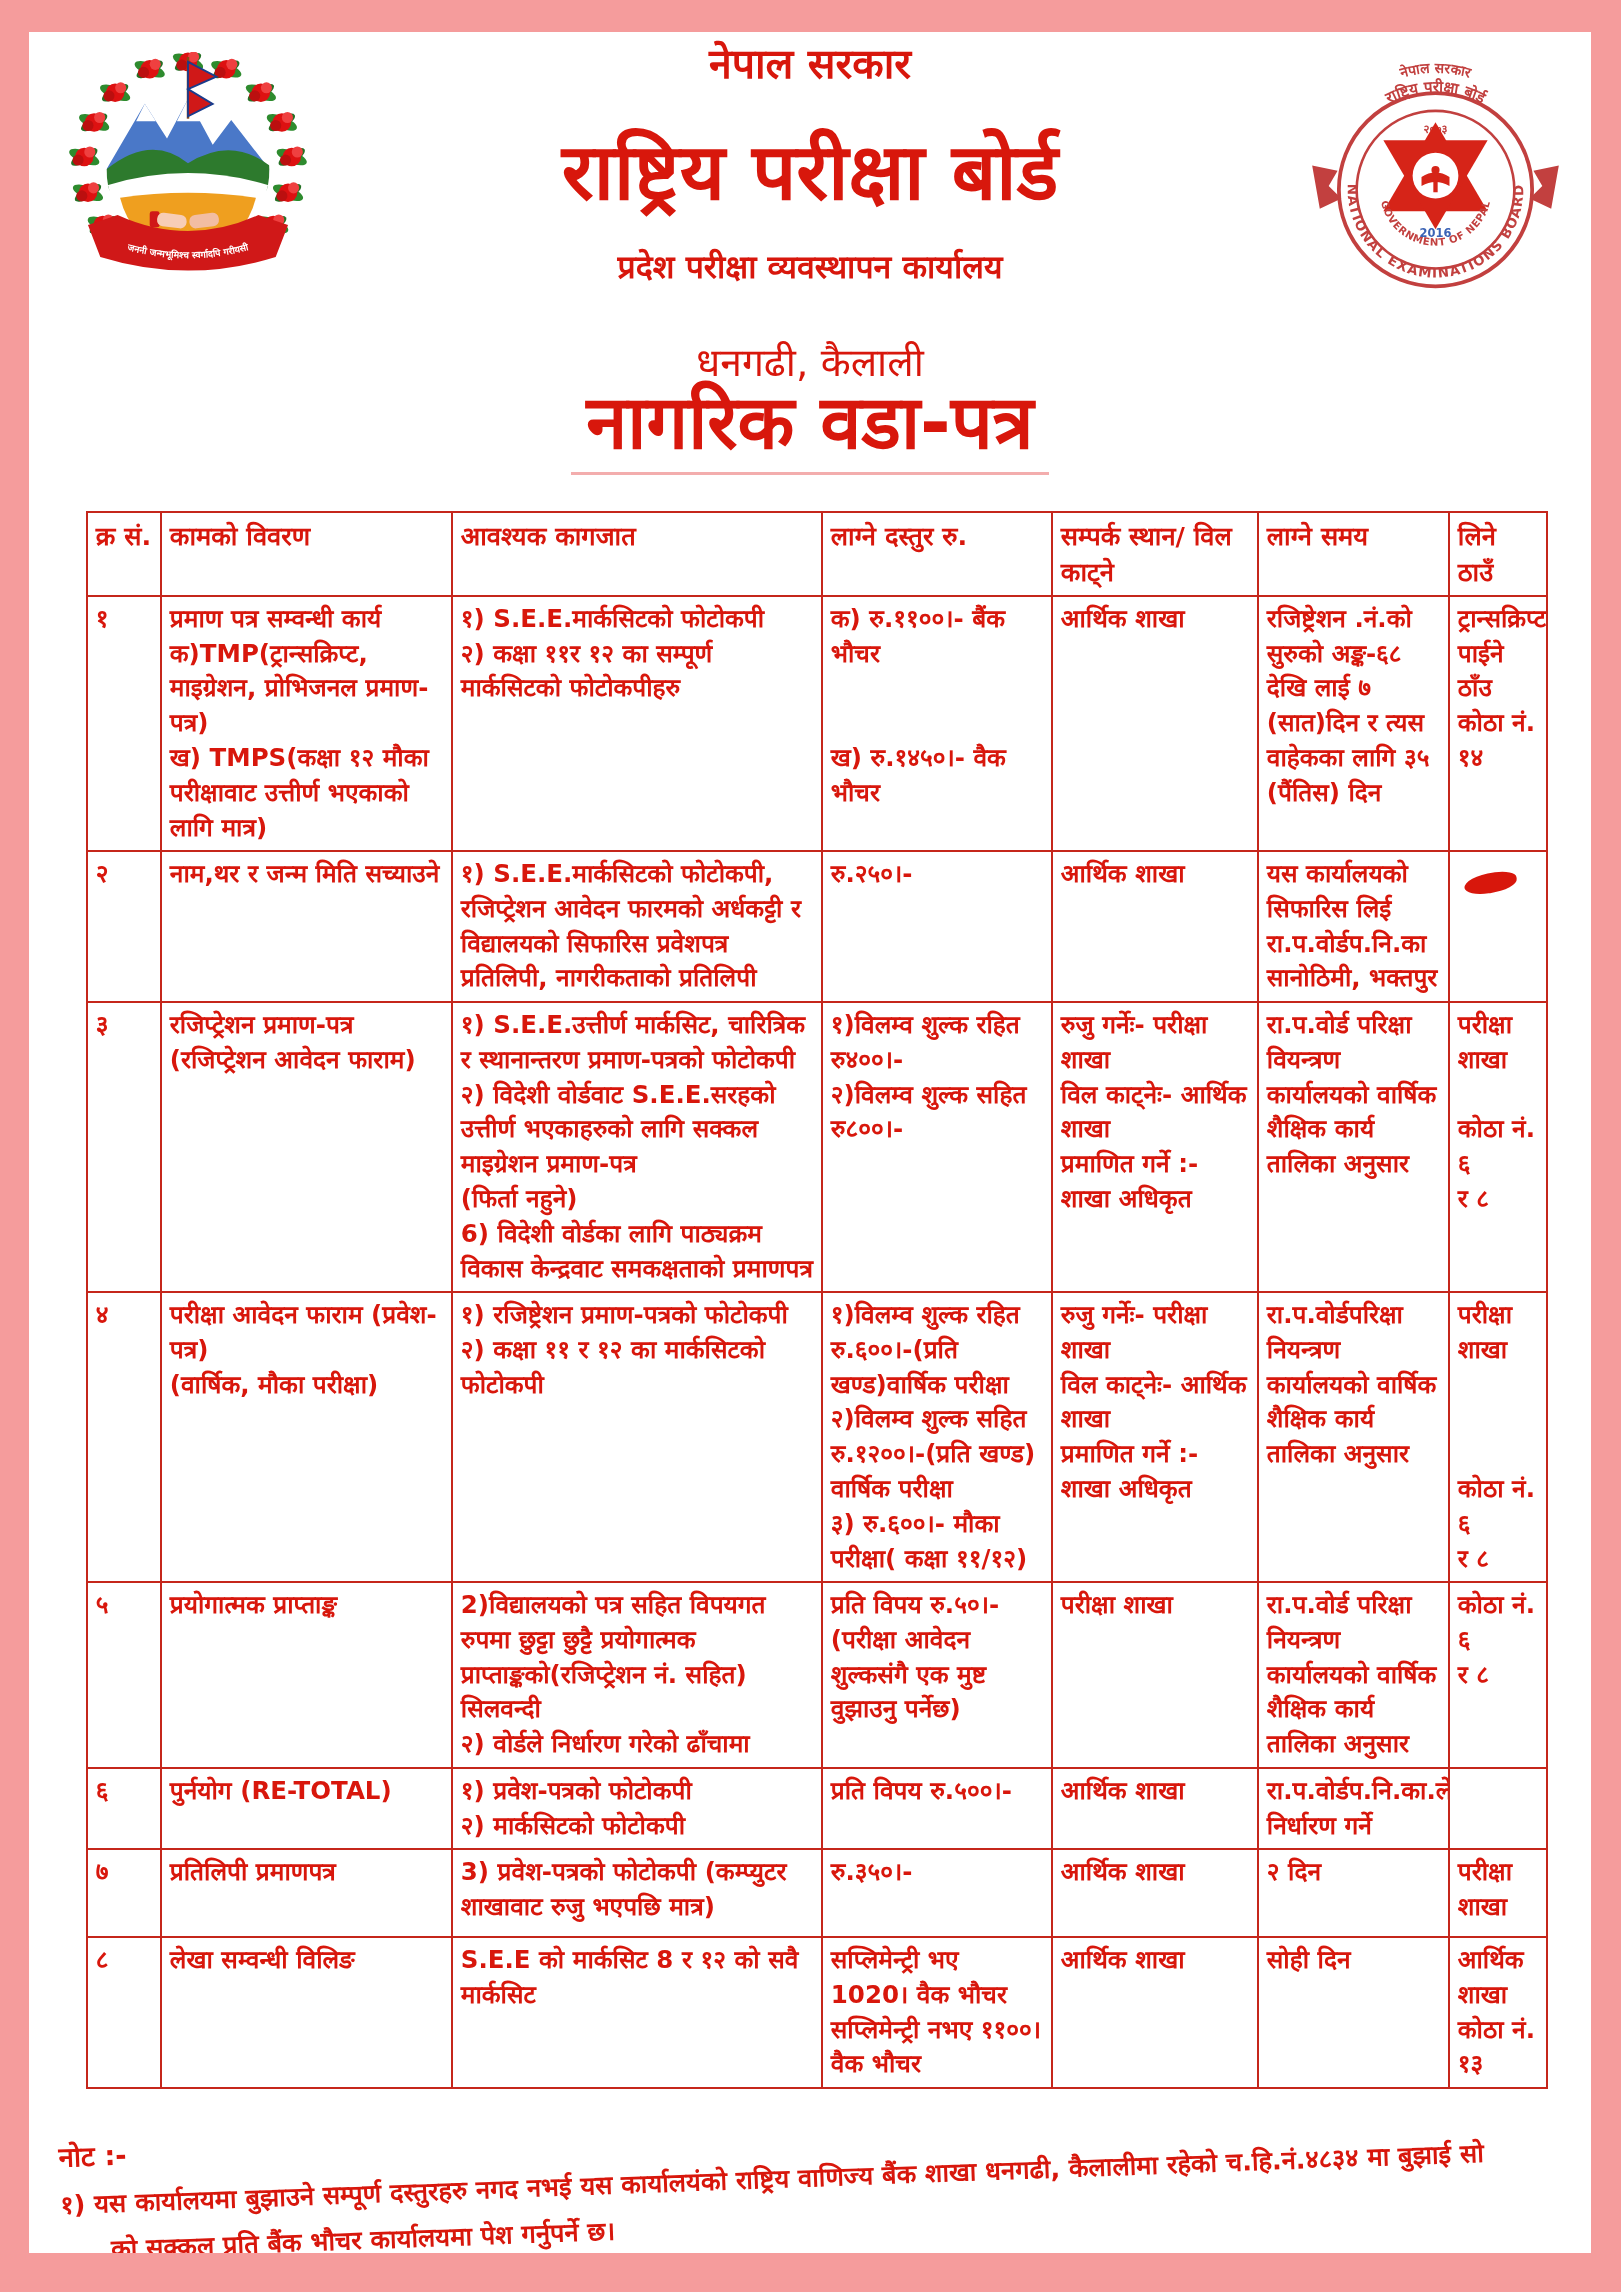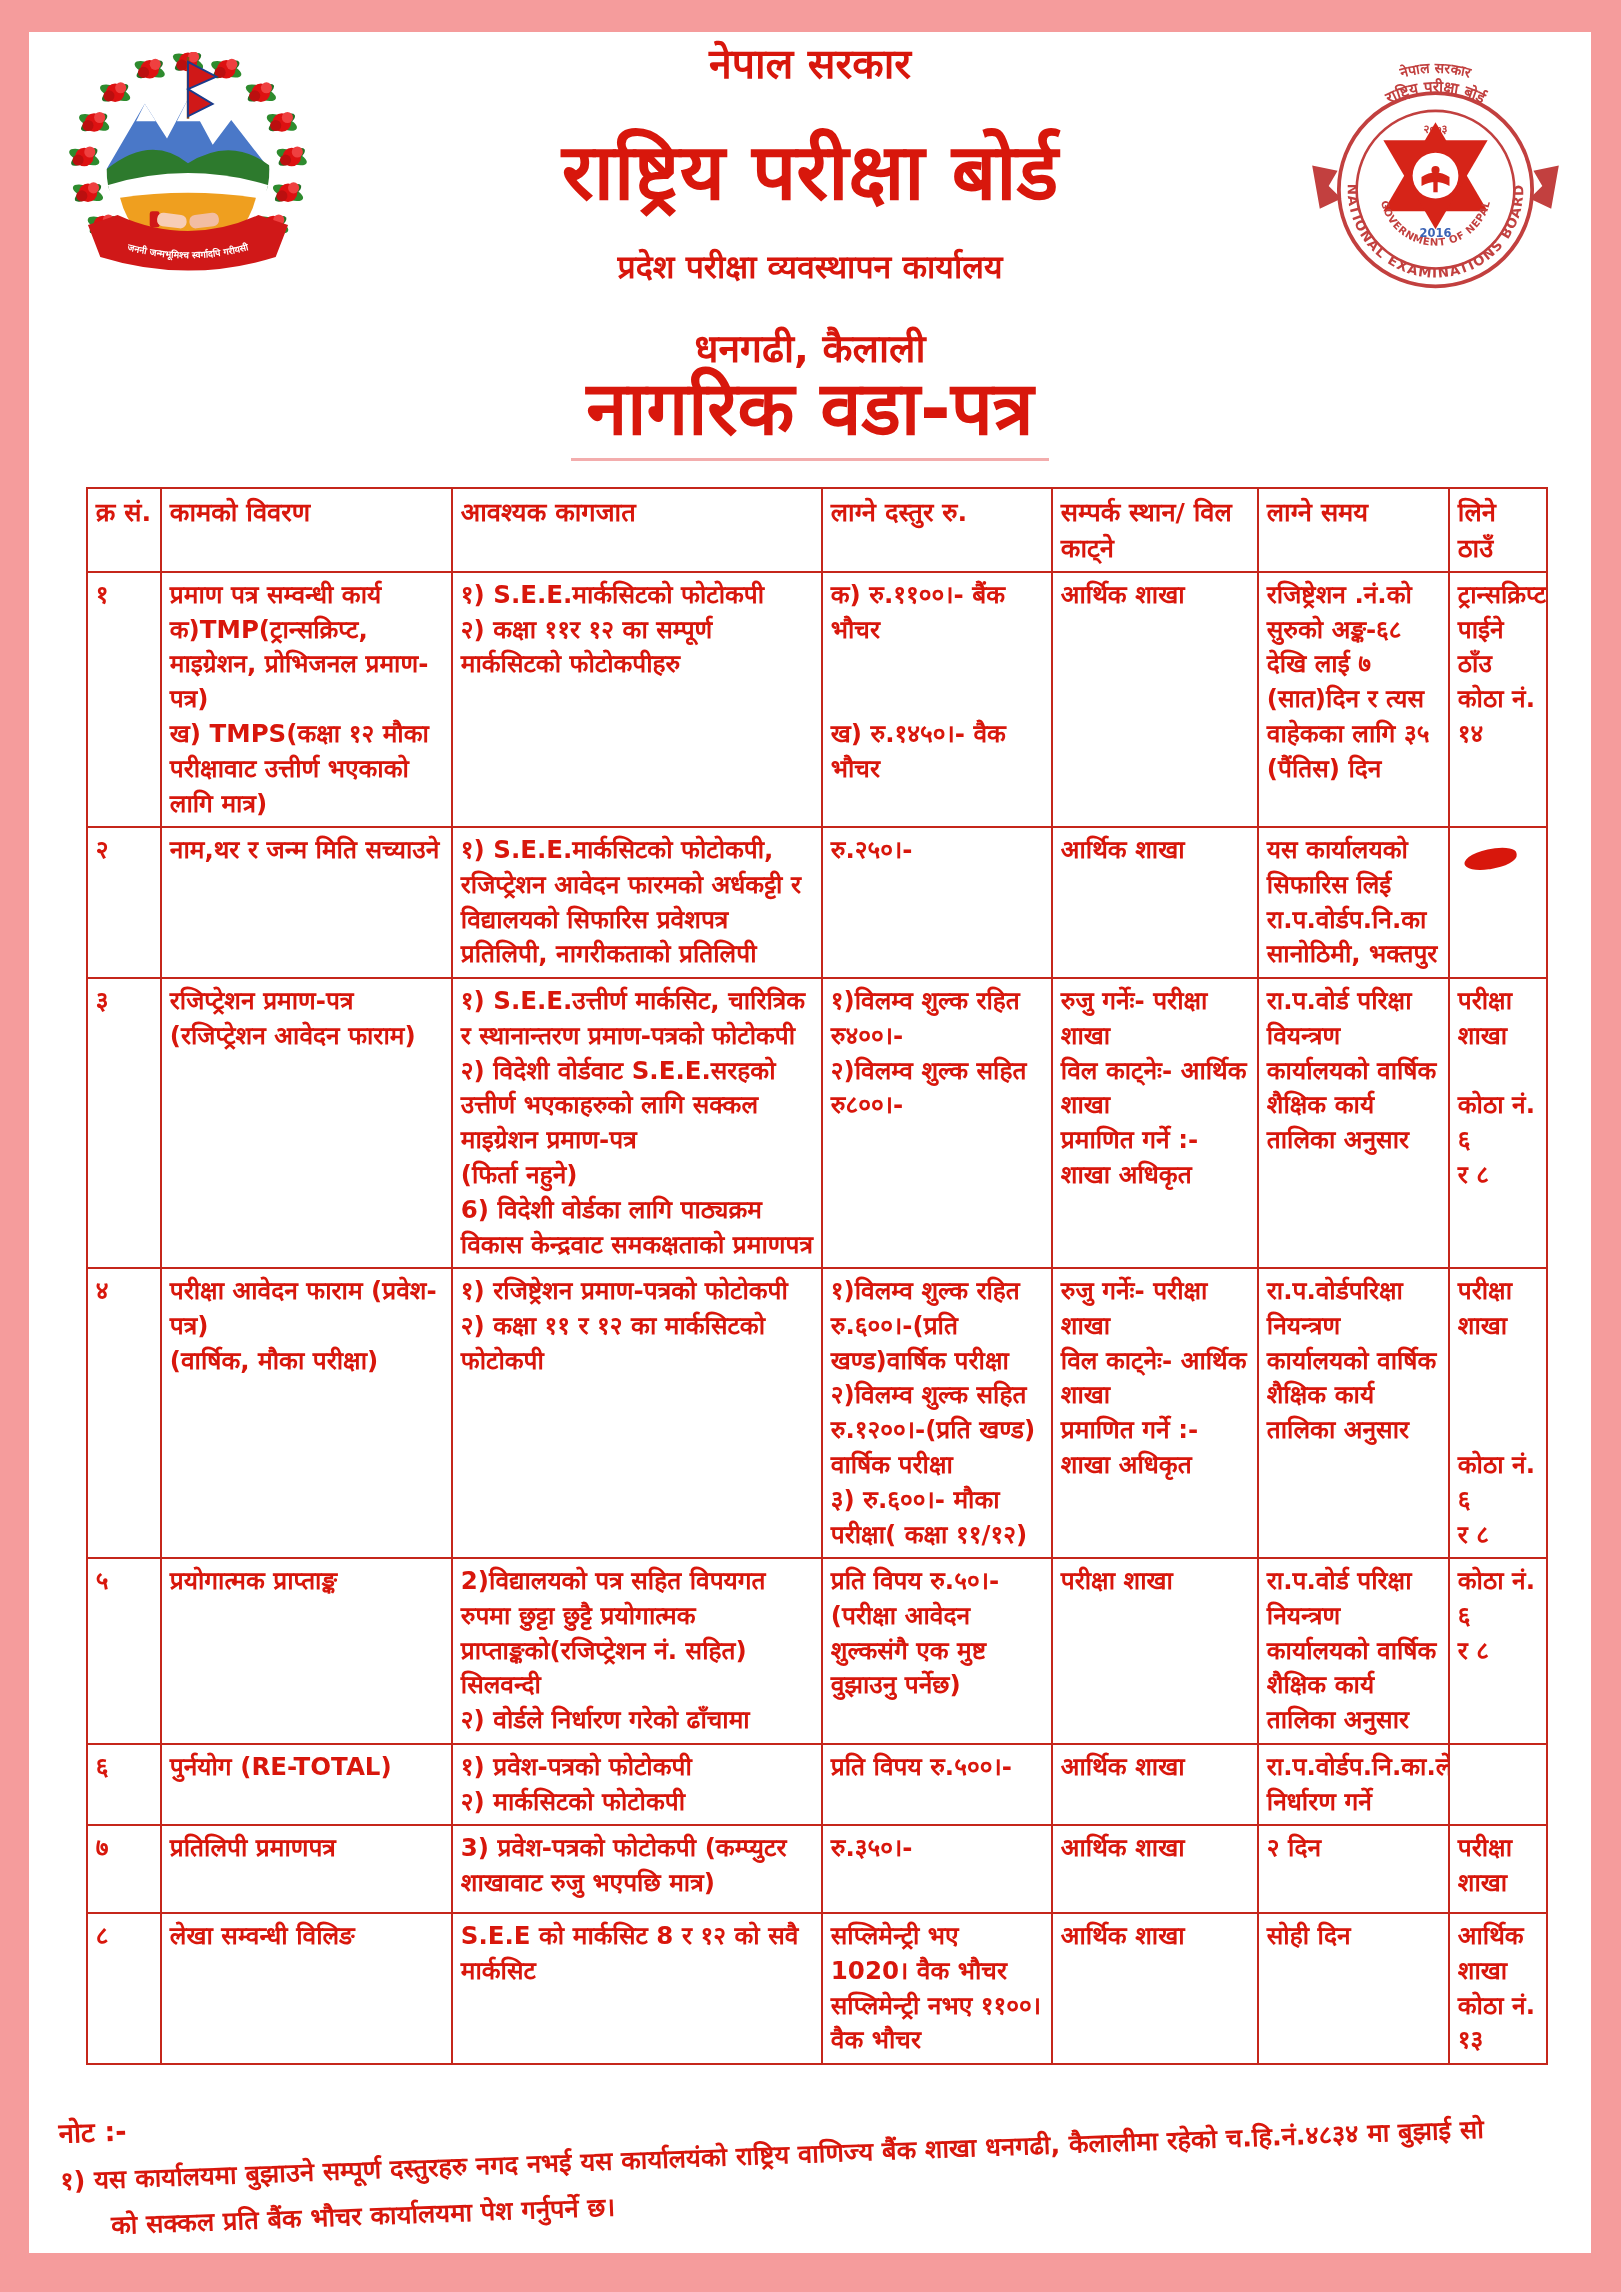--- a/index.html
+++ b/index.html
@@ -15,26 +15,26 @@
     position: absolute; left: 29px; top: 32px;
     width: 1562px; height: 2221px;
     background: #ffffff; overflow: hidden;
   }
   .hdr { position: relative; text-align: center; }
   .emblem { position: absolute; left: 21.6px; top: 19.6px; width: 274px; height: 247px; }
   .seal   { position: absolute; right: 21.6px; top: 7.8px;  width: 267px; height: 274px; }
   .t-govt   { font-size: 41px; font-weight: bold; padding-top: 9.8px; line-height: 1.1; }
   .t-board  { font-size: 78px; font-weight: bold; margin-top: 45px; line-height: 1.05; }
   .t-office { font-size: 32px; font-weight: bold; margin-top: 37px; line-height: 1.05; }
-  .t-place  { font-size: 39px; font-weight: bold; margin-top: 45px; line-height: 1.05; }
+  .t-place  { font-size: 39px; font-weight: normal; margin-top: 59px; line-height: 1.05; }
   .t-title-wrap { }
   .t-title  { font-size: 74px; font-weight: bold; display: inline-block;
               border-bottom: 3.9px solid #f3adad; padding: 0 15.7px 9.8px; line-height: 1.05; }
 
-  table.charter { border-collapse: collapse; margin: 26px 0 0 57px;
+  table.charter { border-collapse: collapse; margin: 36px 0 0 57px;
                   width: 1460px; table-layout: fixed; }
   .charter th, .charter td {
     border: 2.5px solid #c5261b; vertical-align: top; text-align: left;
     padding: 4.9px 7.8px; font-weight: bold; color: #d8170c;
     white-space: pre-line; line-height: 1.42; font-size: 24.5px; overflow: hidden;
   }
   .charter th { font-size: 25.5px; vertical-align: top; }
   tr.hrow { height: 83px; }
   tr.r1 { height: 211px; } tr.r2 { height: 132px; } tr.r3 { height: 265px; }
   tr.r4 { height: 284px; } tr.r5 { height: 162px; } tr.r6 { height: 74px; }

